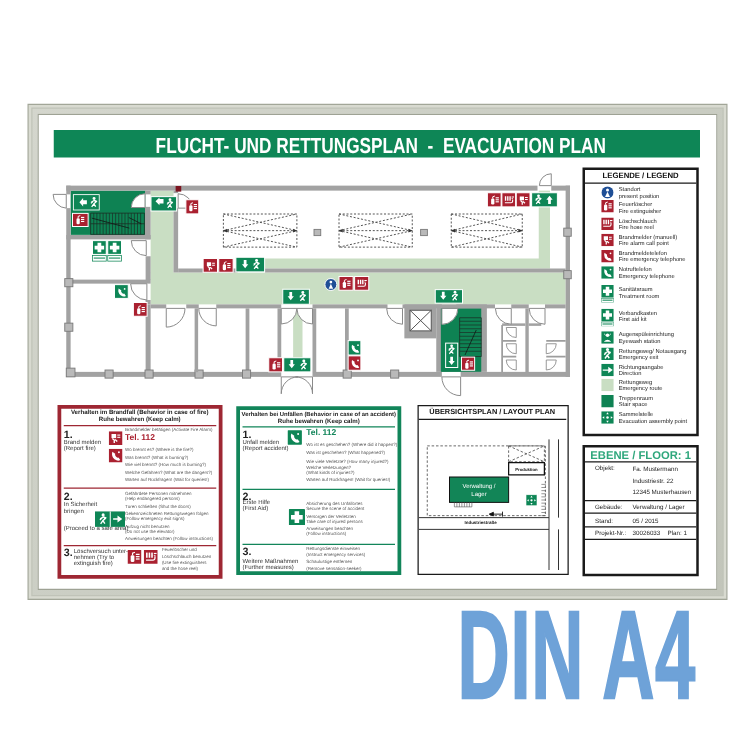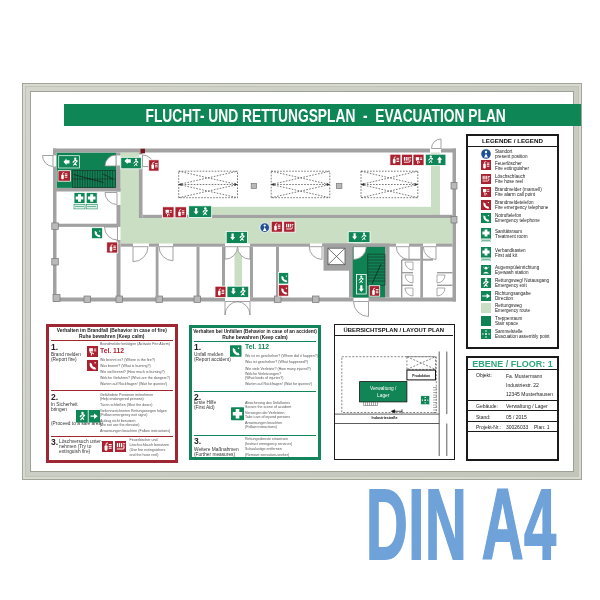--- a/index.html
+++ b/index.html
@@ -8,21 +8,21 @@
   .abs{position:absolute;}
 </style>
 </head>
 <body>
 <div id="page">
 
 <div class="abs" style="left:22px;top:83px;width:560px;height:397px;background:linear-gradient(135deg,#d4d6cd 0%,#cbcec4 45%,#c2c5ba 100%);border:1px solid #a2a698;box-shadow:inset 0 0 0 2px #d8dad0, inset 0 0 0 3px #c0c3b8;"></div>
 
 <div class="abs" style="left:30px;top:91px;width:544px;height:381px;background:#ffffff;border:1px solid #9ea294;"></div>
 
-<div class="abs" style="left:43px;top:104px;width:517px;height:22px;background:#0e8656;margin-left:21px;">
+<div class="abs" style="left:43px;top:104px;width:517px;height:22px;background:#0e8656;">
       <div style="width:517px;height:22px;color:#fff;font-weight:bold;font-size:17.5px;text-align:center;line-height:25.5px;text-indent:8px;transform:scaleX(0.788);transform-origin:50% 50%;white-space:nowrap;">FLUCHT- UND RETTUNGSPLAN&nbsp; -&nbsp; EVACUATION PLAN</div>
     </div>
 
 <svg class="abs" id="plansvg" style="left:38px;top:136px;" width="424" height="182" viewBox="38 136 424 182">
 <defs>
 <g id="man">
           <circle cx="5" cy="1.6" r="1.25" fill="#fff"></circle>
           <path d="M2.6,4.8 L5.3,3.2 L6.6,4.6 L4.8,6.2 L6.4,8.6 M4.8,6.2 L3.0,8.8 M5.3,3.2 L7.6,4.2 M4.0,4.2 L2.4,5.8" stroke="#fff" stroke-width="1.1" fill="none"></path>
         </g>
 <g id="arr">

